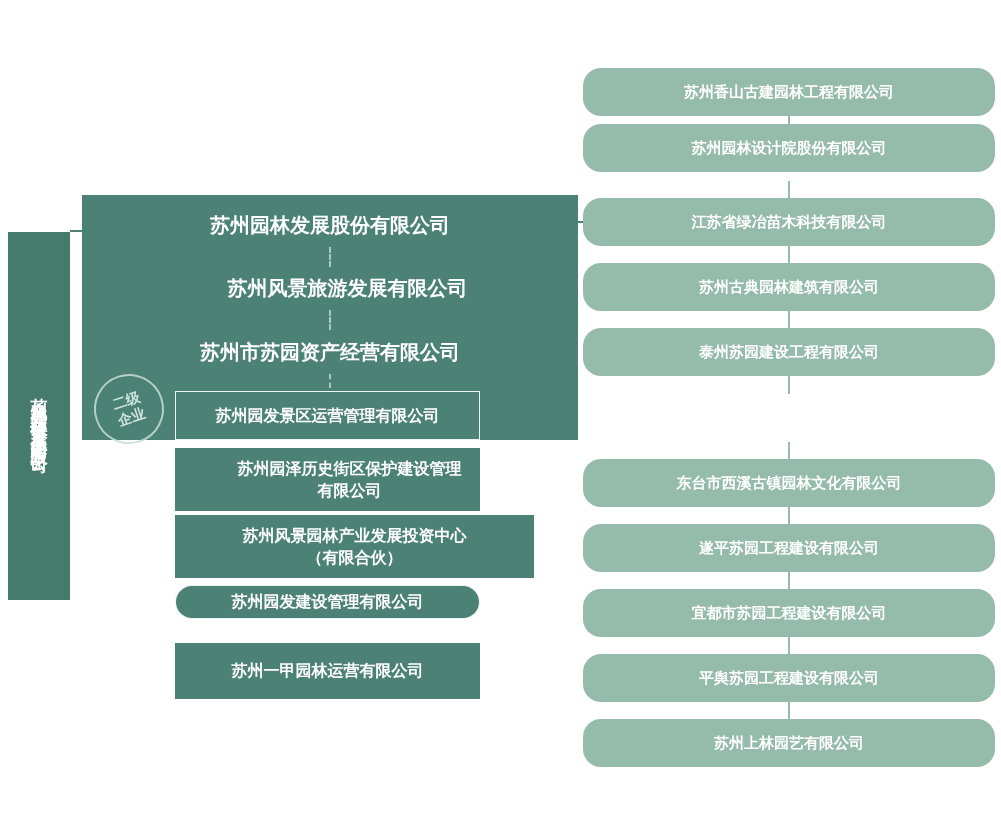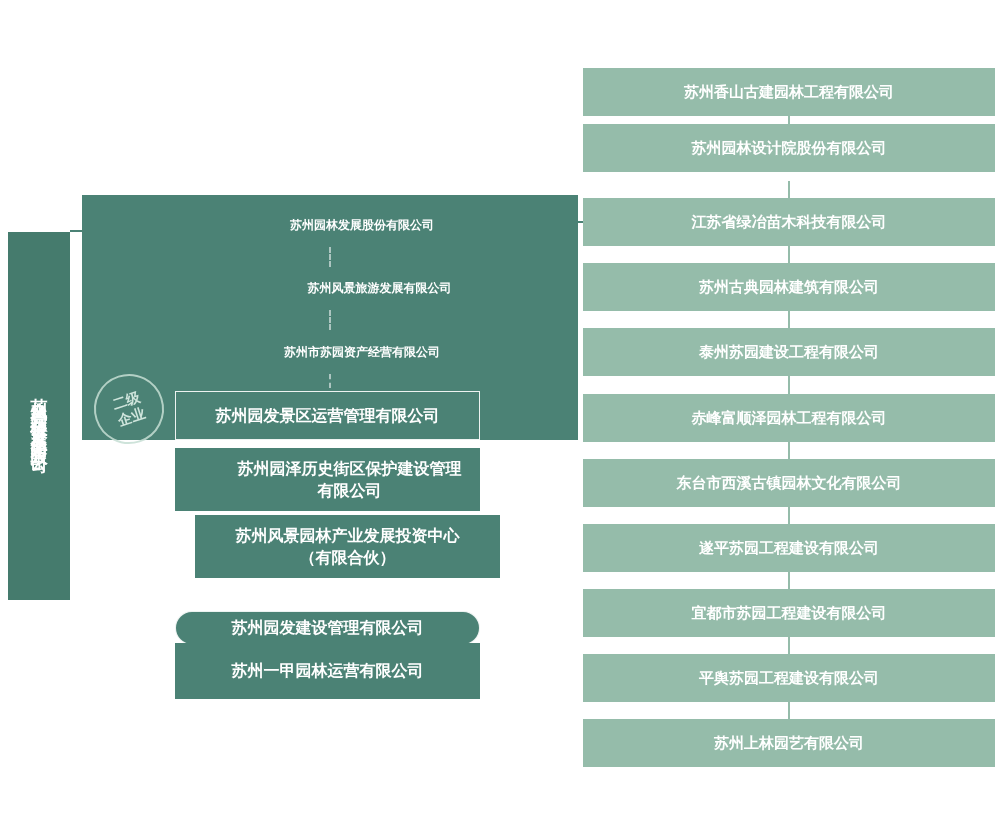--- a/index.html
+++ b/index.html
@@ -35,39 +35,40 @@
     justify-content: center;
     writing-mode: vertical-rl;
     text-orientation: upright;
     letter-spacing: 4px;
   }
   .mid-panel {
     position: absolute;
     left: 82px; top: 195px; width: 496px; height: 245px;
     background: #4b8275;
   }
-  .mid-text   { background: transparent; font-size: 12px; z-index: 2; margin-left: 32px; }
+  .mid-text   { background: transparent; font-size: 20px; z-index: 2; }
   .mid-box    { background: #4b8275; font-size: 16px; z-index: 2; }
   .mid-bordered {
     background: #4b8275;
     border: 1px solid rgba(255,255,255,0.9);
     font-size: 16px;
     z-index: 2;
   }
   .affiliate-box {
     position: absolute;
     left: 583px; width: 412px; height: 48px;
     background: #95bcaa;
     color: #ffffff;
     font-weight: bold;
     font-size: 15px;
     display: flex;
     align-items: center;
     justify-content: center;
     text-align: center;
+    border-radius: 18px;
   }
   .conn { position: absolute; }
   .conn-dark  { background: #4b8275; }
   .conn-light { background: #95bcaa; }
   .dash {
     position: absolute;
     left: 329px;
     width: 0;
     border-left: 2px dashed rgba(255,255,255,0.55);
     z-index: 3;
@@ -111,38 +112,37 @@
     <span>二级
 企业</span>
   </div>
 
 <div class="node mid-text" style="left: 82px; top: 207px; width: 496px; height: 36px;">苏州园林发展股份有限公司</div>
     <div class="node mid-text" style="left: 82px; top: 270px; width: 496px; height: 36px; padding-left: 35px;">苏州风景旅游发展有限公司</div>
     <div class="node mid-bordered" style="left: 175px; top: 391px; width: 305px; height: 49px;">苏州园发景区运营管理有限公司</div>
     <div class="node mid-text" style="left: 82px; top: 334px; width: 496px; height: 36px;">苏州市苏园资产经营有限公司</div>
     <div class="node mid-box" style="left: 175px; top: 448px; width: 305px; height: 63px; padding-left: 44px;">苏州园泽历史街区保护建设管理
 有限公司</div>
-    <div class="node mid-box" style="left: 175px; top: 515px; width: 305px; height: 63px; margin-left: 20px;">苏州风景园林产业发展投资中心
+    <div class="node mid-box" style="left: 175px; top: 515px; width: 359px; height: 63px;">苏州风景园林产业发展投资中心
 （有限合伙）</div>
-    <div class="node mid-bordered" style="left: 175px; top: 611px; width: 305px; height: 34px; border-radius: 20px;">苏州园发建设管理有限公司</div>
+    <div class="node mid-bordered" style="left: 175px; top: 585px; width: 305px; height: 34px; border-radius: 20px;">苏州园发建设管理有限公司</div>
     <div class="node mid-box" style="left: 175px; top: 643px; width: 305px; height: 56px;">苏州一甲园林运营有限公司</div>
     <div class="dash" style="top: 247px; height: 20px;"></div>
     <div class="dash" style="top: 310px; height: 20px;"></div>
     <div class="dash" style="top: 374px; height: 14px;"></div>
     <div class="affiliate-box" style="top: 68px;">苏州香山古建园林工程有限公司</div>
     <div class="conn conn-light" style="left: 788px; width: 2px; top: 116px; height: 17px;"></div>
     <div class="affiliate-box" style="top: 124px;">苏州园林设计院股份有限公司</div>
     <div class="conn conn-light" style="left: 788px; width: 2px; top: 181px; height: 17px;"></div>
     <div class="affiliate-box" style="top: 198px;">江苏省绿冶苗木科技有限公司</div>
     <div class="conn conn-light" style="left: 788px; width: 2px; top: 246px; height: 17px;"></div>
     <div class="affiliate-box" style="top: 263px;">苏州古典园林建筑有限公司</div>
     <div class="conn conn-light" style="left: 788px; width: 2px; top: 311px; height: 17px;"></div>
     <div class="affiliate-box" style="top: 328px;">泰州苏园建设工程有限公司</div>
     <div class="conn conn-light" style="left: 788px; width: 2px; top: 376px; height: 18px;"></div>
-    <div class="affiliate-box" style="top: 394px;">赤峰富顺泽园林工程有限公司</div>
     <div class="conn conn-light" style="left: 788px; width: 2px; top: 442px; height: 17px;"></div>
     <div class="affiliate-box" style="top: 459px;">东台市西溪古镇园林文化有限公司</div>
     <div class="conn conn-light" style="left: 788px; width: 2px; top: 507px; height: 17px;"></div>
     <div class="affiliate-box" style="top: 524px;">遂平苏园工程建设有限公司</div>
     <div class="conn conn-light" style="left: 788px; width: 2px; top: 572px; height: 17px;"></div>
     <div class="affiliate-box" style="top: 589px;">宜都市苏园工程建设有限公司</div>
     <div class="conn conn-light" style="left: 788px; width: 2px; top: 637px; height: 17px;"></div>
     <div class="affiliate-box" style="top: 654px;">平舆苏园工程建设有限公司</div>
     <div class="conn conn-light" style="left: 788px; width: 2px; top: 702px; height: 17px;"></div>
     <div class="affiliate-box" style="top: 719px;">苏州上林园艺有限公司</div>

